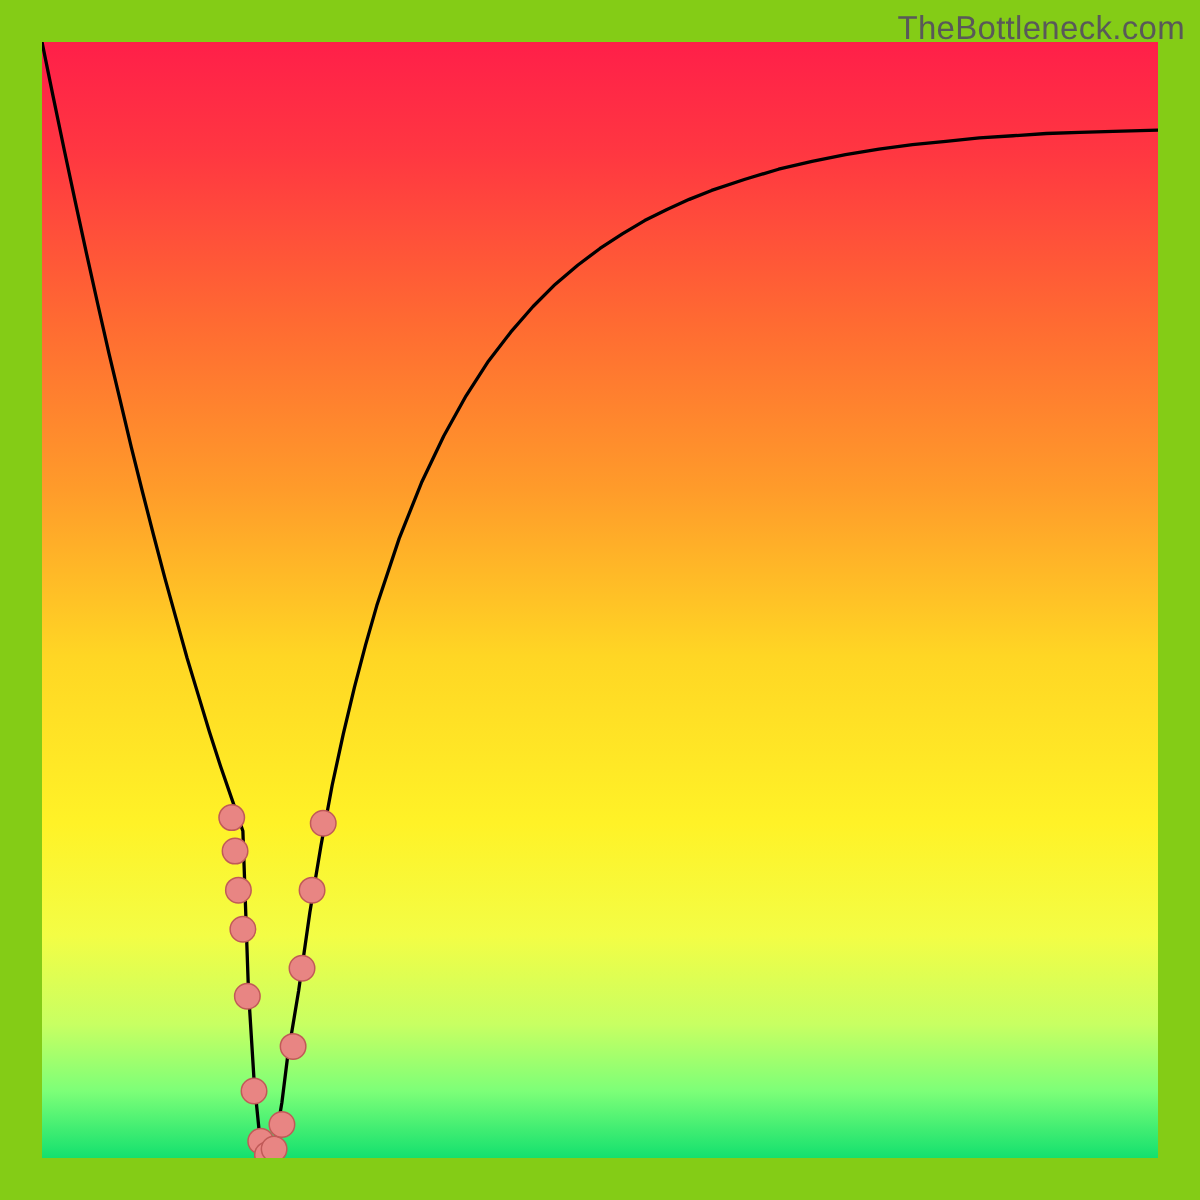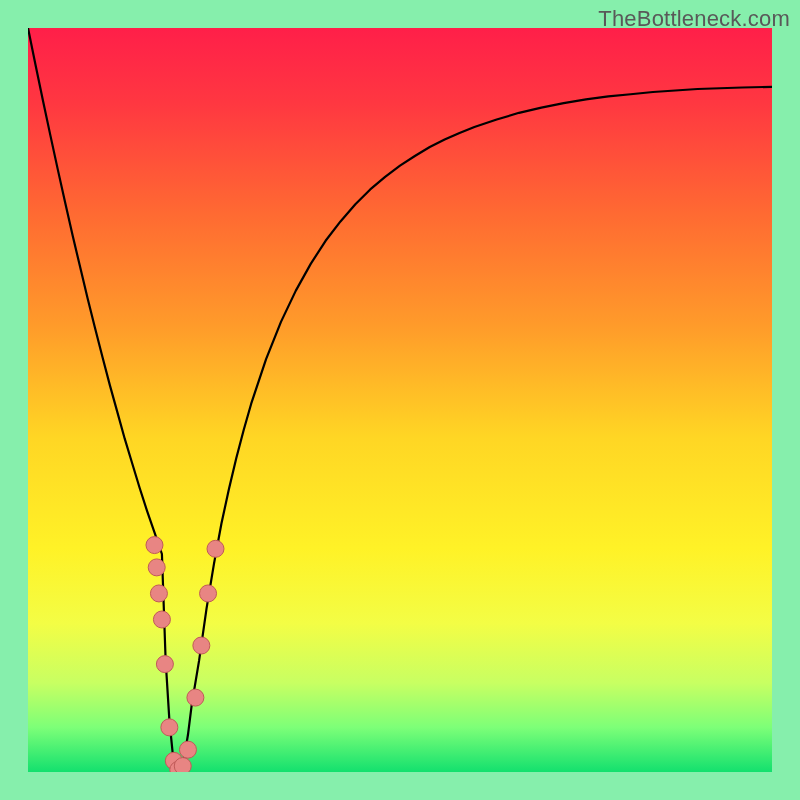--- a/index.html
+++ b/index.html
@@ -8,21 +8,21 @@
     width: 800px;
     height: 800px;
     overflow: hidden;
     background: #000;
     font-family: Arial, Helvetica, sans-serif;
   }
   .frame {
     position: absolute;
     top: 0; left: 0;
     width: 800px; height: 800px;
-    background: #86efac;
+    background: #84cc16;
   }
   .plot {
     position: absolute;
     top: 28px;
     left: 28px;
     width: 744px;
     height: 744px;
     overflow: hidden;
   }
   .watermark {

